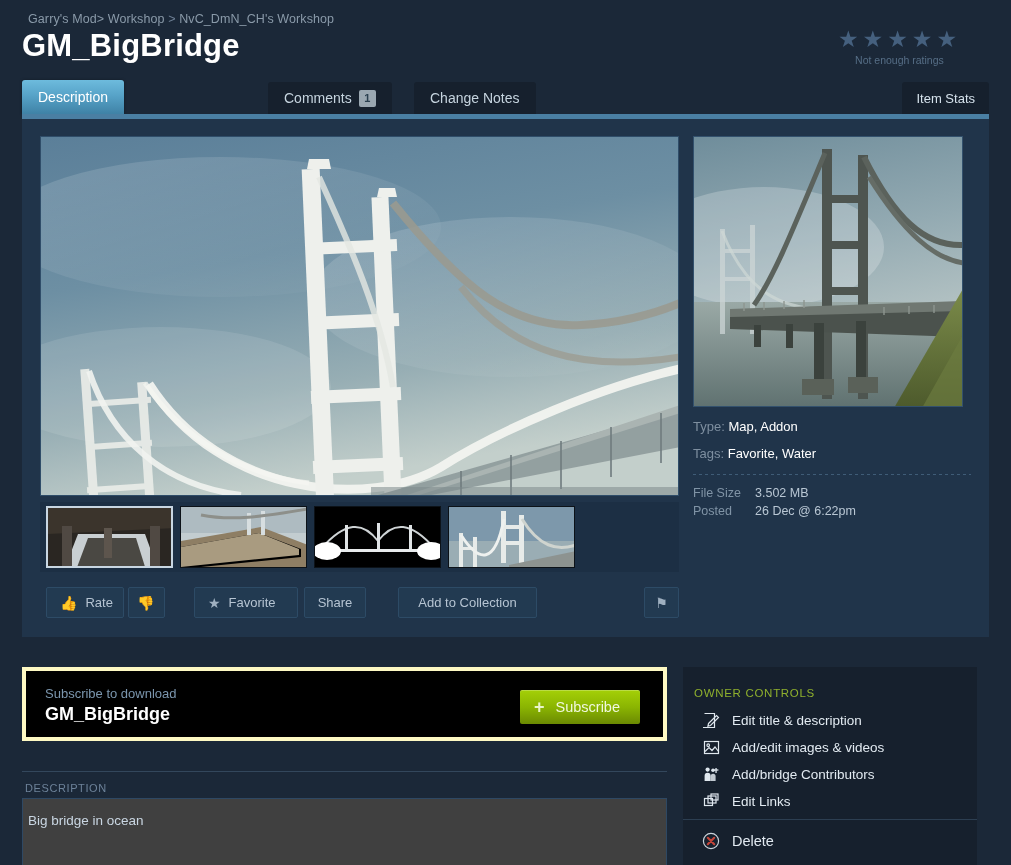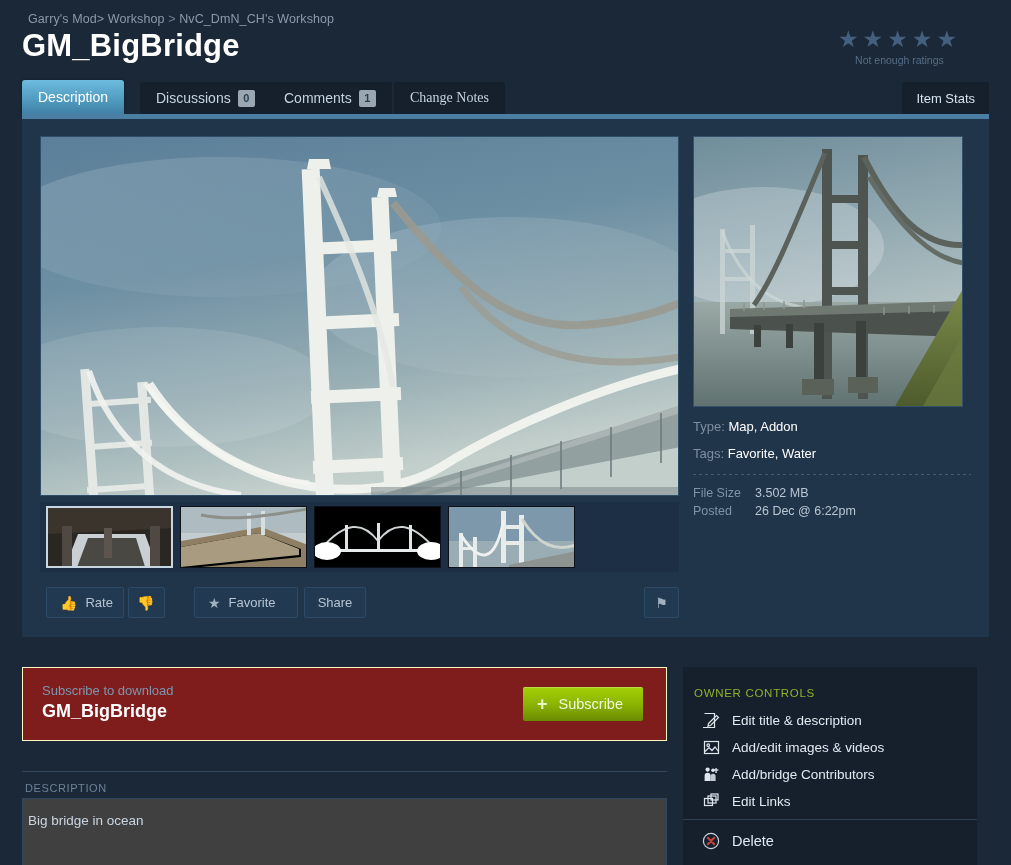--- a/index.html
+++ b/index.html
@@ -122,21 +122,21 @@
   .meta-row { display: flex; font-size: 12.5px; margin-bottom: 4px; }
   .meta-row .mk { width: 62px; color: #8094a6; }
   .meta-row .mv { color: #b9c7d4; }
   .changenote { font-size: 12.5px; margin-top: 3px; }
   .changenote a { color: #5ba3d0; text-decoration: none; cursor: pointer; }
   .changenote .view { color: #e8eef4; }
 
   
   .subscribe-panel {
     position: absolute; left: 22px; top: 667px; width: 645px; height: 74px;
-    background: #7f1d1d; border: 1px solid #fef9c3;
+    background: #000000; border: 4px solid #fef9c3;
   }
   .sub-small { position: absolute; left: 19px; top: 15px; font-size: 13px; color: #7b96ae; }
   .sub-title { position: absolute; left: 19px; top: 33px; font-size: 18px; font-weight: bold; color: #ffffff; }
   .sub-btn {
     position: absolute; right: 23px; top: 19px;
     height: 34px; padding: 0 20px 0 14px;
     display: flex; align-items: center; gap: 11px;
     background: linear-gradient(to bottom, #a4d007 0%, #8bb502 50%, #6b8a02 100%);
     border-radius: 2px; cursor: pointer;
     box-shadow: inset 0 1px 0 rgba(255,255,255,.25);
@@ -201,29 +201,25 @@
       <span class="st">★</span><span class="st">★</span><span class="st">★</span><span class="st">★</span><span class="st">★</span>
     </div>
     <div class="rating-caption">Not enough ratings</div>
   </div>
 </div>
 
 <div class="tabbar">
   <div class="tab active" style="left:0;">
     <span>Description</span>
   </div>
-  <div class="tab" style="left:118px;">
-    <span>Discussions</span>
-    <span class="badge">0</span>
-  </div>
   <div class="tab" style="left:246px;">
     <span>Comments</span>
     <span class="badge">1</span>
   </div>
-  <div class="tab" style="left:372px;font-family:Liberation Serif, serif;">
+  <div class="tab" style="left:392px;">
     <span>Change Notes</span>
   </div>
   <div class="tab-item-stats">
     <span>Item Stats</span>
   </div>
 </div>
 <div class="tab-underline"></div>
 
 <div class="content-panel">
 
@@ -350,20 +346,23 @@
     </div>
     <div class="btn" style="left:88px; width:37px; justify-content:center;">
       <span class="gl">👎</span>
     </div>
     <div class="btn" style="left:154px; width:104px;">
       <span class="gl">★</span>
       <span>Favorite</span>
     </div>
     <div class="btn" style="left:264px; width:62px; justify-content:center;">
       <span>Share</span>
+    </div>
+    <div class="btn" style="left:358px; width:139px; justify-content:center;">
+      <span>Add to Collection</span>
     </div>
     <div class="btn" style="left:604px; width:35px; justify-content:center;">
       <span class="gl">⚑</span>
     </div>
   </div>
 
   <div class="info-col">
     <div class="preview">
       <svg width="270" height="271" viewBox="0 0 270 271">
         <defs>

